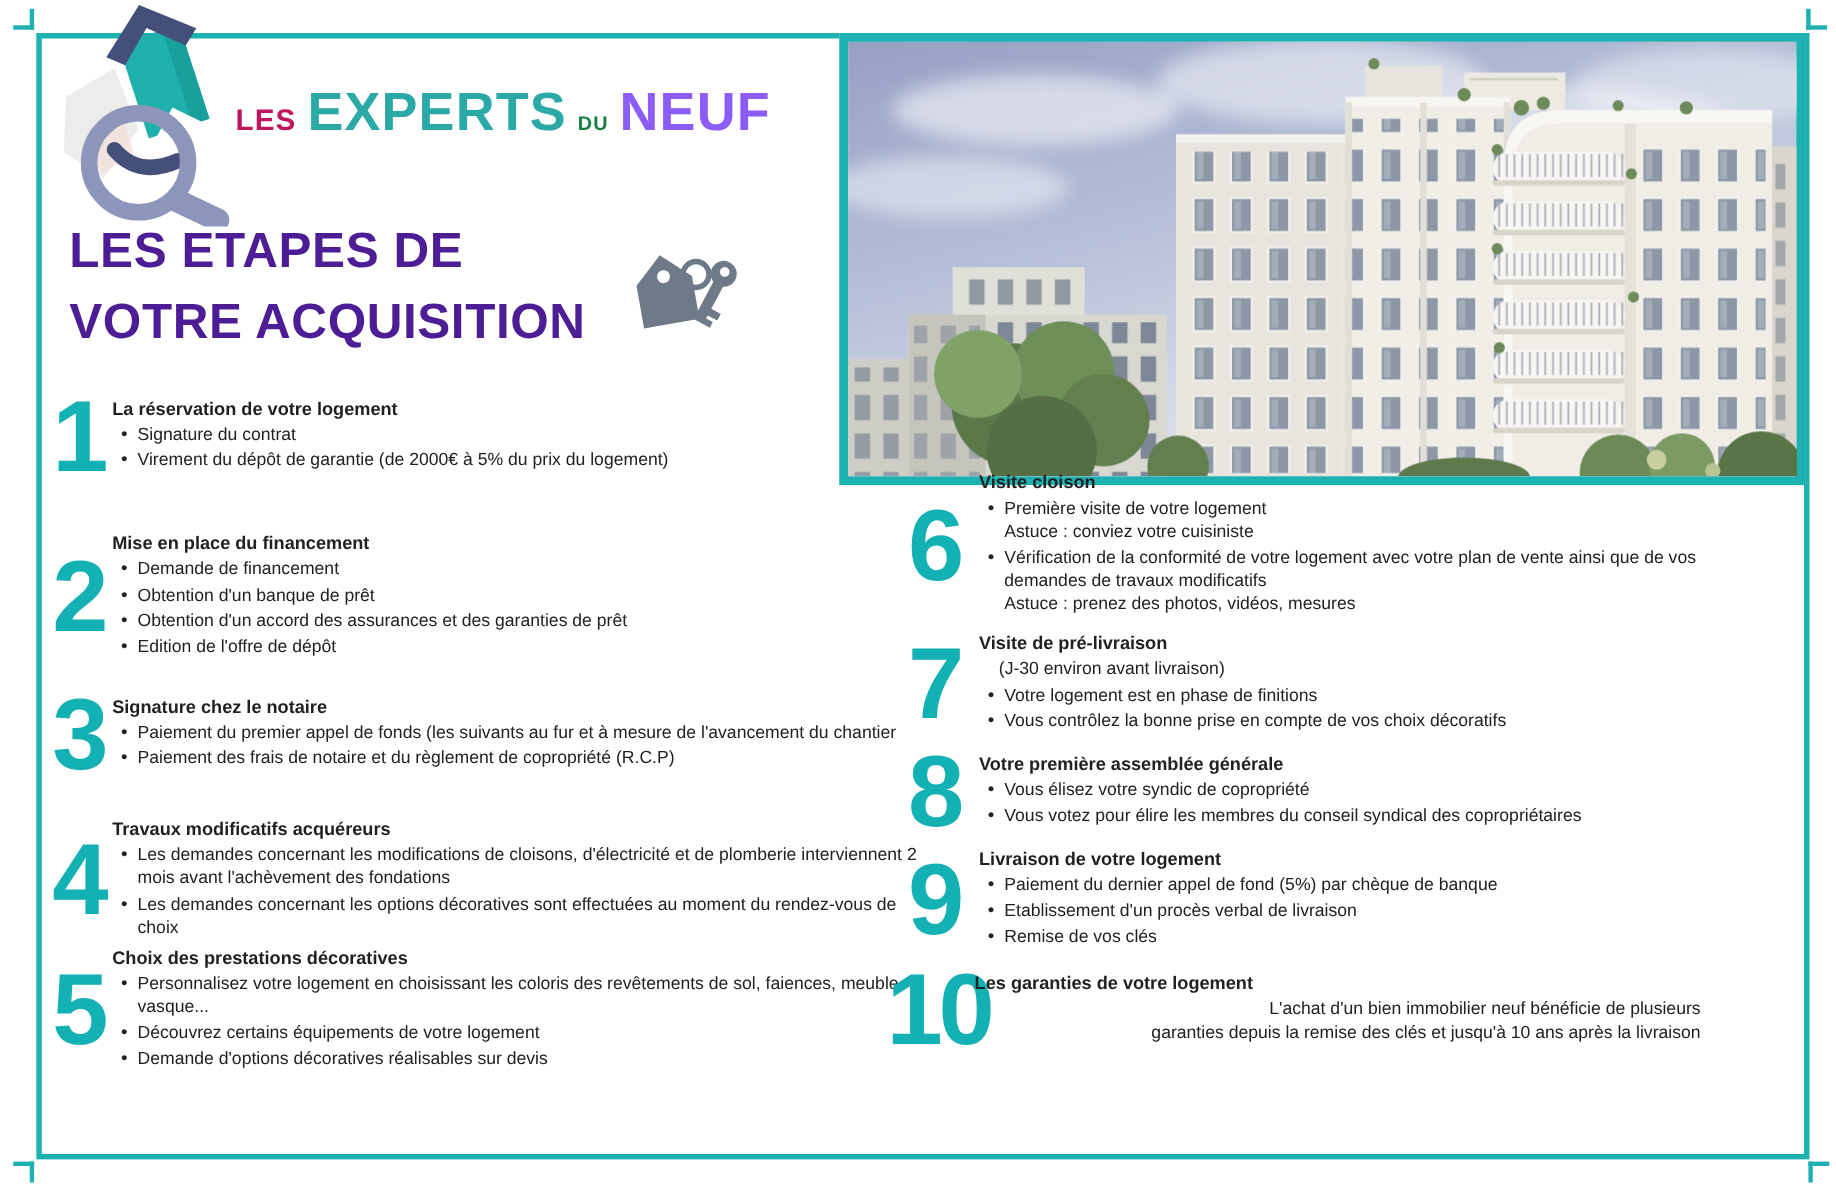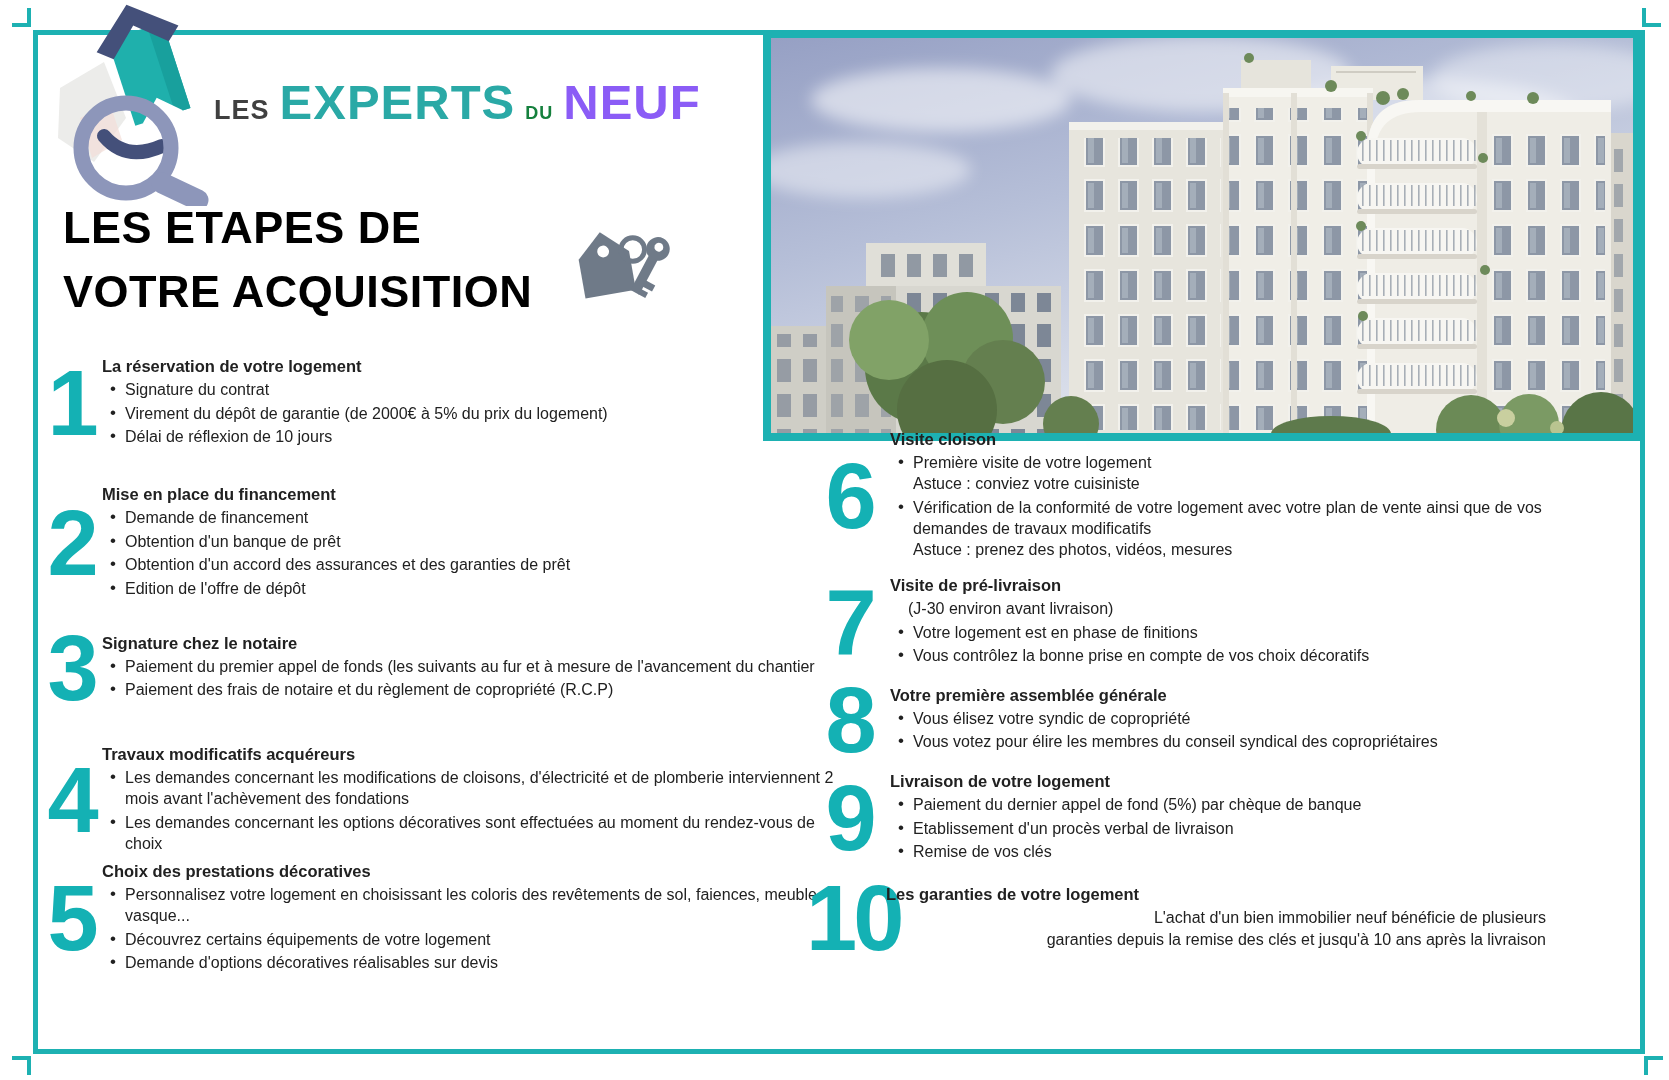--- a/index.html
+++ b/index.html
@@ -11,28 +11,28 @@
          border:5px solid #1db1b2;}
   .cmark{position:absolute;width:15px;height:15px;}
   .cmark.tl{left:12px;top:8px;border-bottom:4px solid #1db1b2;border-right:4px solid #1db1b2;}
   .cmark.tr{left:1642px;top:8px;border-bottom:4px solid #1db1b2;border-left:4px solid #1db1b2;}
   .cmark.bl{left:12px;top:1056px;border-top:4px solid #1db1b2;border-right:4px solid #1db1b2;}
   .cmark.br{left:1644px;top:1056px;border-top:4px solid #1db1b2;border-left:4px solid #1db1b2;}
 
   
   .logo-art{position:absolute;left:52px;top:0px;width:168px;height:206px;}
   .logo-text{position:absolute;left:214px;top:74px;display:flex;align-items:baseline;gap:10px;white-space:nowrap;}
-  .logo-les{font-size:27px;font-weight:700;color:#404040;letter-spacing:1px;}
+  .logo-les{font-size:27px;font-weight:700;color:#be185d;letter-spacing:1px;}
   .logo-experts{font-size:49px;font-weight:700;color:#2aa9a6;letter-spacing:1px;text-align:center;}
   .logo-du{font-size:18px;font-weight:700;color:#15803d;letter-spacing:1px;}
   .logo-neuf{font-size:49px;font-weight:700;color:#8b5cf6;letter-spacing:1px;}
 
   
   .main-title{position:absolute;left:63px;top:196px;font-size:45px;font-weight:700;
-              color:#000000;line-height:1.42;letter-spacing:.5px;}
+              color:#4c1d95;line-height:1.42;letter-spacing:.5px;}
   .keys-art{position:absolute;left:560px;top:222px;width:118px;height:92px;}
 
   
   .photo{position:absolute;left:763px;top:30px;width:878px;height:411px;
          border:8px solid #1db1b2;box-sizing:border-box;background:#cfd6e6;}
   .photo svg{display:block;width:100%;height:100%;}
 
   
   .step{position:absolute;display:flex;align-items:center;}
   .num{flex:0 0 auto;font-size:92px;font-weight:700;color:#14b1b4;line-height:.88;
@@ -243,21 +243,20 @@
     </svg>
   </div>
 
   <div class="step col-l" style="left:42px;top:357px;width:800px;">
     <div class="num">1</div>
     <div class="content">
       <div class="stitle">La réservation de votre logement</div>
       <ul class="bullets">
         <li><span>Signature du contrat</span></li>
         <li><span>Virement du dépôt de garantie (de 2000€ à 5% du prix du logement)</span></li>
-        <li><span>Délai de réflexion de 10 jours</span></li>
       </ul>
     </div>
   </div>
 
   <div class="step col-l" style="left:42px;top:485px;width:800px;">
     <div class="num">2</div>
     <div class="content">
       <div class="stitle">Mise en place du financement</div>
       <ul class="bullets">
         <li><span>Demande de financement</span></li>

